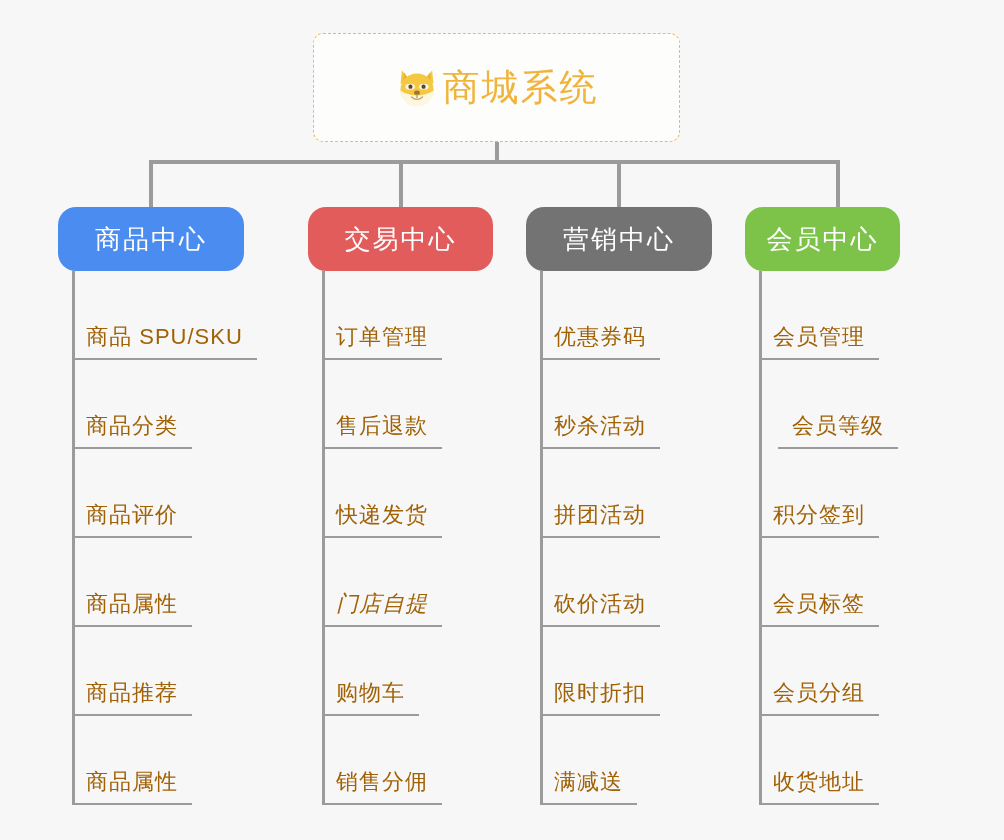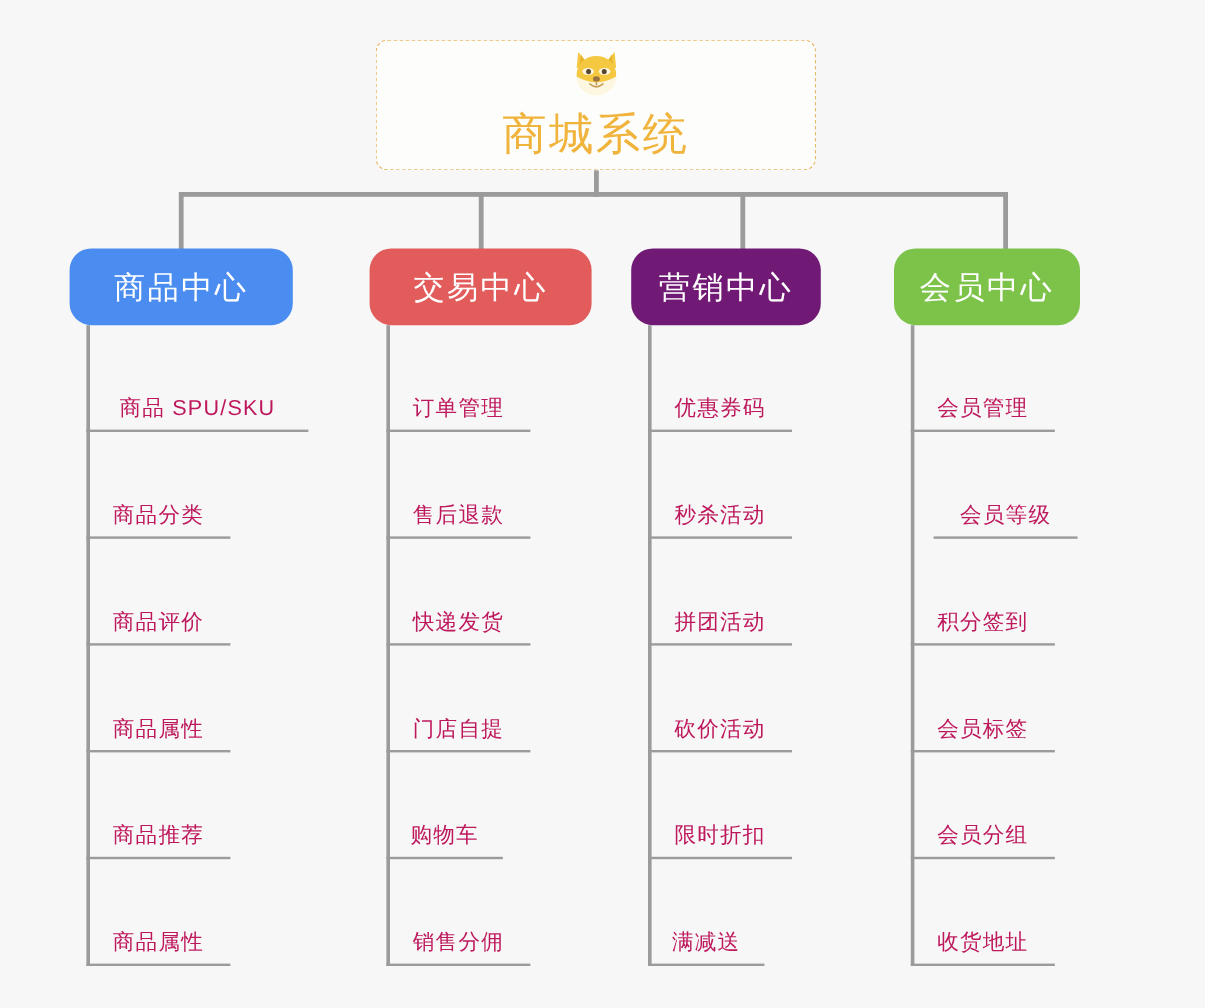--- a/index.html
+++ b/index.html
@@ -11,21 +11,21 @@
     overflow:hidden;
   }
   #canvas { position:relative; width:1004px; height:840px; background:#f7f7f7; }
 
   
   .root-node {
     position:absolute; left:313px; top:33px; width:367px; height:109px;
     background:#fdfdfc;
     border:1px dashed #e8b96a;
     border-radius:10px;
-    display:flex; align-items:center; justify-content:center; gap:4px;flex-direction:column;
+    display:flex; align-items:center; justify-content:center; gap:4px;
   }
   .root-emoji {
     font-size:42px; line-height:1;
     display:block;
   }
   .root-emoji svg { display:block; }
   .root-title {
     font-size:37px; color:#f0b43c; letter-spacing:2px; font-weight:400;
     white-space:nowrap;
   }
@@ -49,21 +49,21 @@
   .column { position:absolute; top:271px; }
   .col-spine {
     position:absolute; left:0; top:0; width:3px; background:#9b9b9b;
   }
   .leaf {
     position:absolute; left:0; height:89px;
     border-bottom:2px solid #9b9b9b;
     display:flex; align-items:flex-end; justify-content:center;
   }
   .leaf-label {
-    font-size:18px; color:#be185d; white-space:nowrap;
+    font-size:22px; color:#a16207; white-space:nowrap;
     padding:0 14px 6px 14px; letter-spacing:1px;
   }
 </style>
 </head>
 <body>
 
 <div id="canvas">
 
   <div class="root-node">
     <span class="root-emoji">
@@ -126,31 +126,31 @@
         <div class="col-spine" style="height: 534px;"></div>
         <div class="leaf" style="top: 0px; width: 120px;">
           <span class="leaf-label">订单管理</span>
         </div>
         <div class="leaf" style="top: 89px; width: 120px;">
           <span class="leaf-label">售后退款</span>
         </div>
         <div class="leaf" style="top: 178px; width: 120px;">
           <span class="leaf-label">快递发货</span>
         </div>
-        <div class="leaf" style="top: 267px; width: 120px;">
+        <div class="leaf" style="top: 267px; width: 120px; font-style: italic;">
           <span class="leaf-label">门店自提</span>
         </div>
         <div class="leaf" style="top: 356px; width: 97px;">
           <span class="leaf-label">购物车</span>
         </div>
         <div class="leaf" style="top: 445px; width: 120px;">
           <span class="leaf-label">销售分佣</span>
         </div>
       </div>
-      <div class="cat-box" style="left: 526px; width: 158px; background: #701a75;">
+      <div class="cat-box" style="left: 526px; width: 186px; background: #737373;">
         <span class="cat-label">营销中心</span>
       </div>
       <div class="column" style="left: 540px; top: 271px;">
         <div class="col-spine" style="height: 534px;"></div>
         <div class="leaf" style="top: 0px; width: 120px; align-items: flex-end;">
           <span class="leaf-label">优惠券码</span>
         </div>
         <div class="leaf" style="top: 89px; width: 120px;">
           <span class="leaf-label">秒杀活动</span>
         </div>

